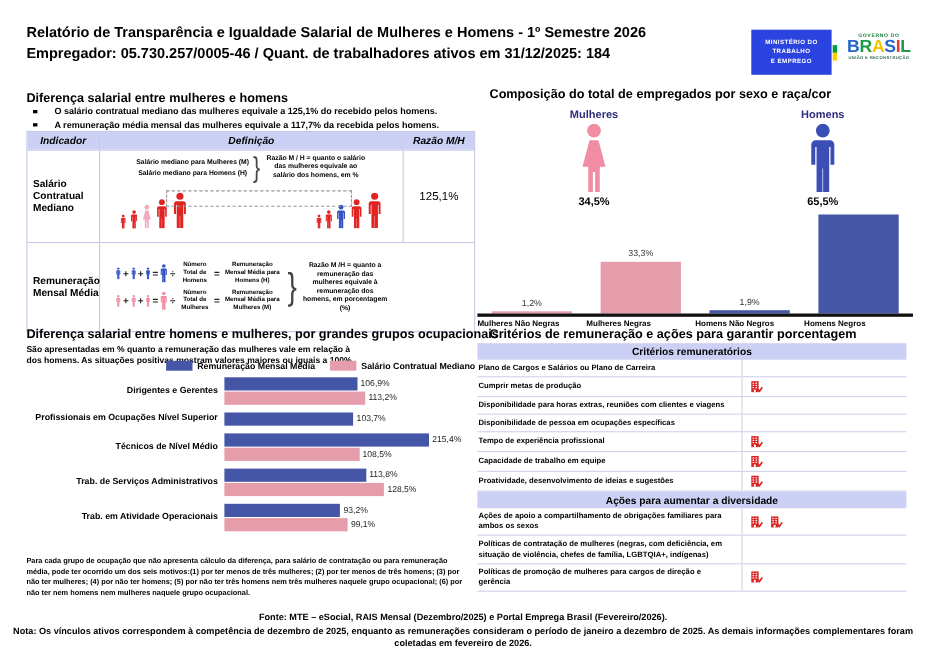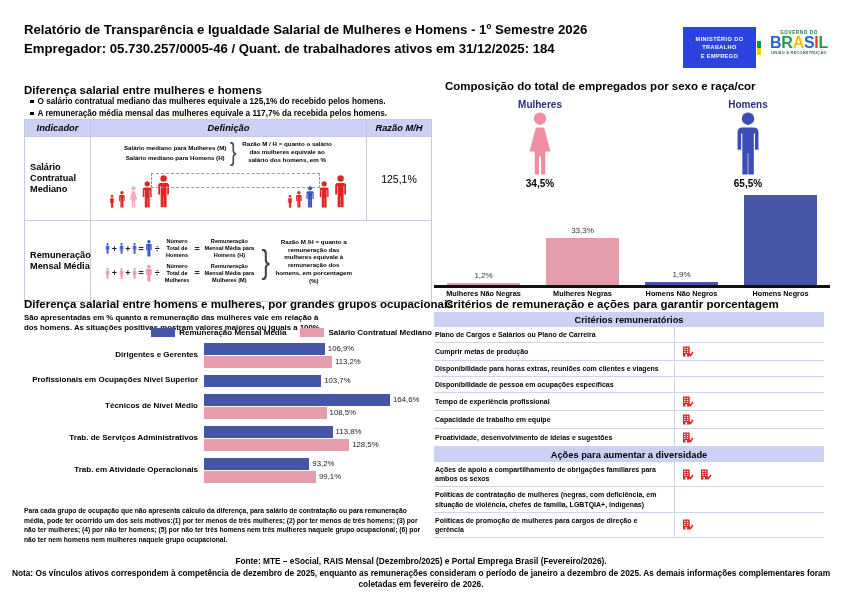--- a/index.html
+++ b/index.html
@@ -23,21 +23,21 @@
   .gov-sub{font-size:3.8px;font-weight:700;color:#2C6B4F;letter-spacing:.3px;margin-top:1px;}
 
   .section-title{position:absolute;font-size:11.5px;font-weight:700;}
   #sec1-title{left:24px;top:84px;}
   #comp-title{left:445px;top:80px;}
   #sec2-title{left:24px;top:298px;}
   #crit-title{left:445px;top:298px;}
 
   
   #bullets{position:absolute;left:30px;top:97px;width:390px;}
-  .bullet-row{display:flex;align-items:flex-start;margin-bottom:3px;}
+  .bullet-row{display:flex;align-items:flex-start;margin-bottom:3px;gap:12px;}
   .bullet-square{width:3.5px;height:3.5px;background:#000;margin:2.5px 4px 0 0;flex:none;}
   .bullet-text{font-size:8.2px;font-weight:700;}
 
   
   #gap-table{position:absolute;left:24px;top:119px;width:408px;border:1px solid var(--table-border,#C5C9E6);}
   .gt-row{display:flex;border-bottom:1px solid var(--table-border,#C5C9E6);}
   .gt-row:last-child{border-bottom:none;}
   .gt-row > div{border-right:1px solid var(--table-border,#C5C9E6);}
   .gt-row > div:last-child{border-right:none;}
   .col1{width:66px;flex:none;}
@@ -90,21 +90,21 @@
   .comp-label{font-size:10px;font-weight:700;color:var(--label-navy,#2C2C7E);margin-bottom:2px;}
   .comp-pct{font-size:10px;font-weight:700;margin-top:2px;}
   .picto{display:block;margin:0 auto;}
   #comp-chart{position:absolute;left:434px;top:195px;width:396px;height:90px;display:flex;}
   .comp-slot{position:relative;width:99px;height:90px;flex:none;}
   .comp-bar{position:absolute;bottom:0;left:13px;width:73px;}
   .comp-val{position:absolute;left:0;width:100%;text-align:center;font-size:8px;color:#333;}
   .comp-val.inside{color:#fff;font-style:italic;}
   #comp-axis{position:absolute;left:434px;top:285px;width:396px;height:2.5px;background:#111;}
   #comp-cats{position:absolute;left:434px;top:289px;width:396px;display:flex;}
-  .comp-cat{width:99px;flex:none;text-align:center;font-size:7.3px;font-weight:700;}
+  .comp-cat{width:99px;flex:none;text-align:left;font-size:7.3px;font-weight:700;}
 
   
   #crit-table{position:absolute;left:434px;top:312px;width:390px;}
   .crit-band{height:15px;background:var(--lavender,#CBD0F4);font-size:9.3px;font-weight:700;
      display:flex;align-items:center;justify-content:center;}
   .crit-row{display:flex;border-bottom:1px solid #CFD3EC;align-items:stretch;}
   .crit-label{width:240px;flex:none;font-size:7px;font-weight:700;line-height:1.3;padding:3px 6px 3px 1px;
      display:flex;align-items:center;}
   .crit-icons{flex:1;border-left:1px solid #CFD3EC;display:flex;align-items:center;gap:6px;padding:2px 0 2px 7px;}
 
@@ -309,21 +309,21 @@
             <span class="occ-bar" style="width: 117.2px; background: rgb(68, 86, 165);"></span>
             <span class="occ-val">103,7%</span>
           </div>
         </div>
       </div>
       <div class="occ-group">
         <div class="occ-label">Técnicos de Nível Médio</div>
         <div class="occ-bars">
           <div class="occ-line">
             <span class="occ-bar" style="width: 186px; background: rgb(68, 86, 165);"></span>
-            <span class="occ-val">164,6%</span>
+            <span class="occ-val">215,4%</span>
           </div>
           <div class="occ-line">
             <span class="occ-bar" style="width: 122.6px; background: rgb(229, 156, 171);"></span>
             <span class="occ-val">108,5%</span>
           </div>
         </div>
       </div>
       <div class="occ-group">
         <div class="occ-label">Trab. de Serviços Administrativos</div>
         <div class="occ-bars">

